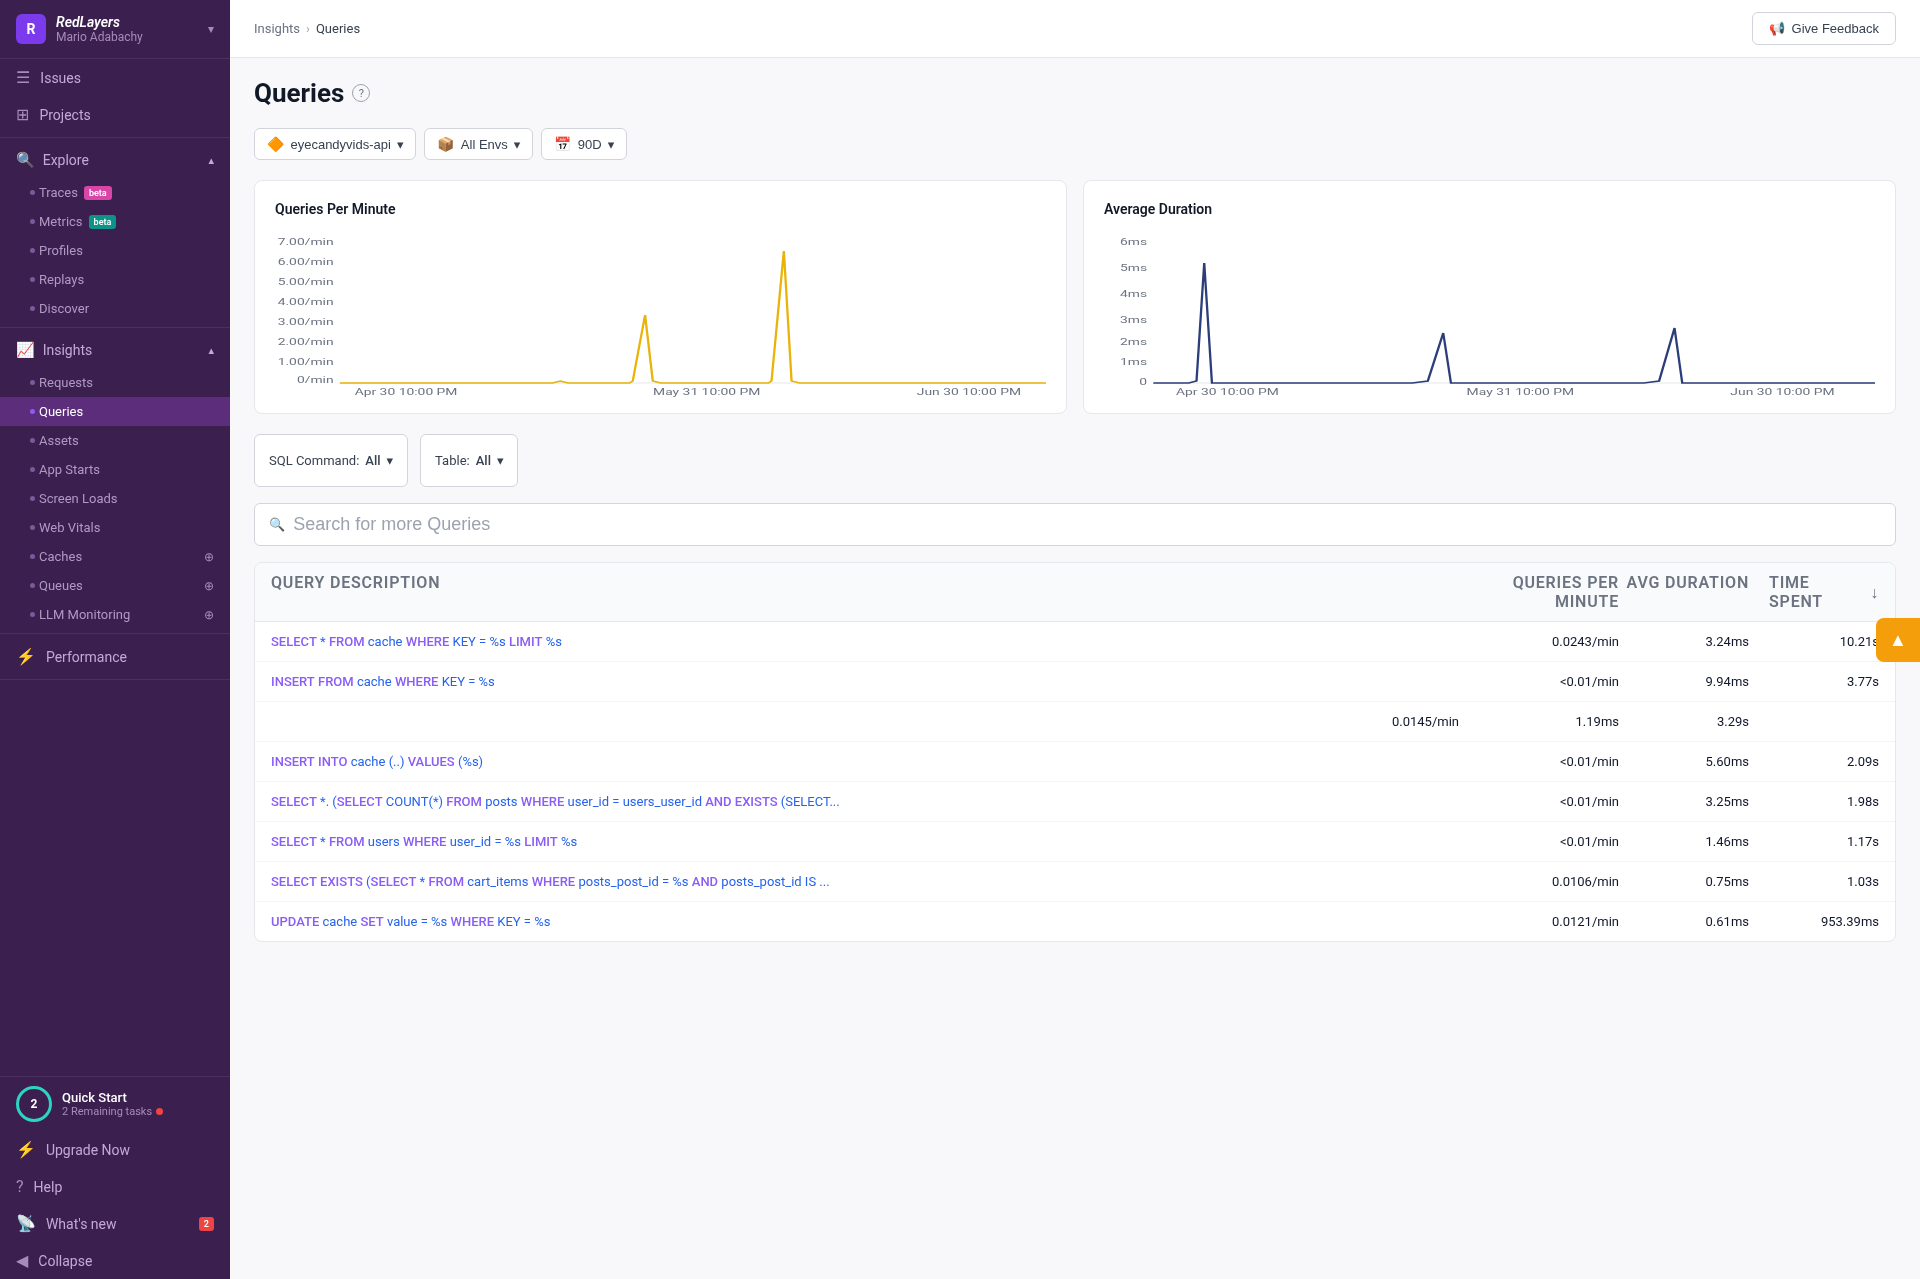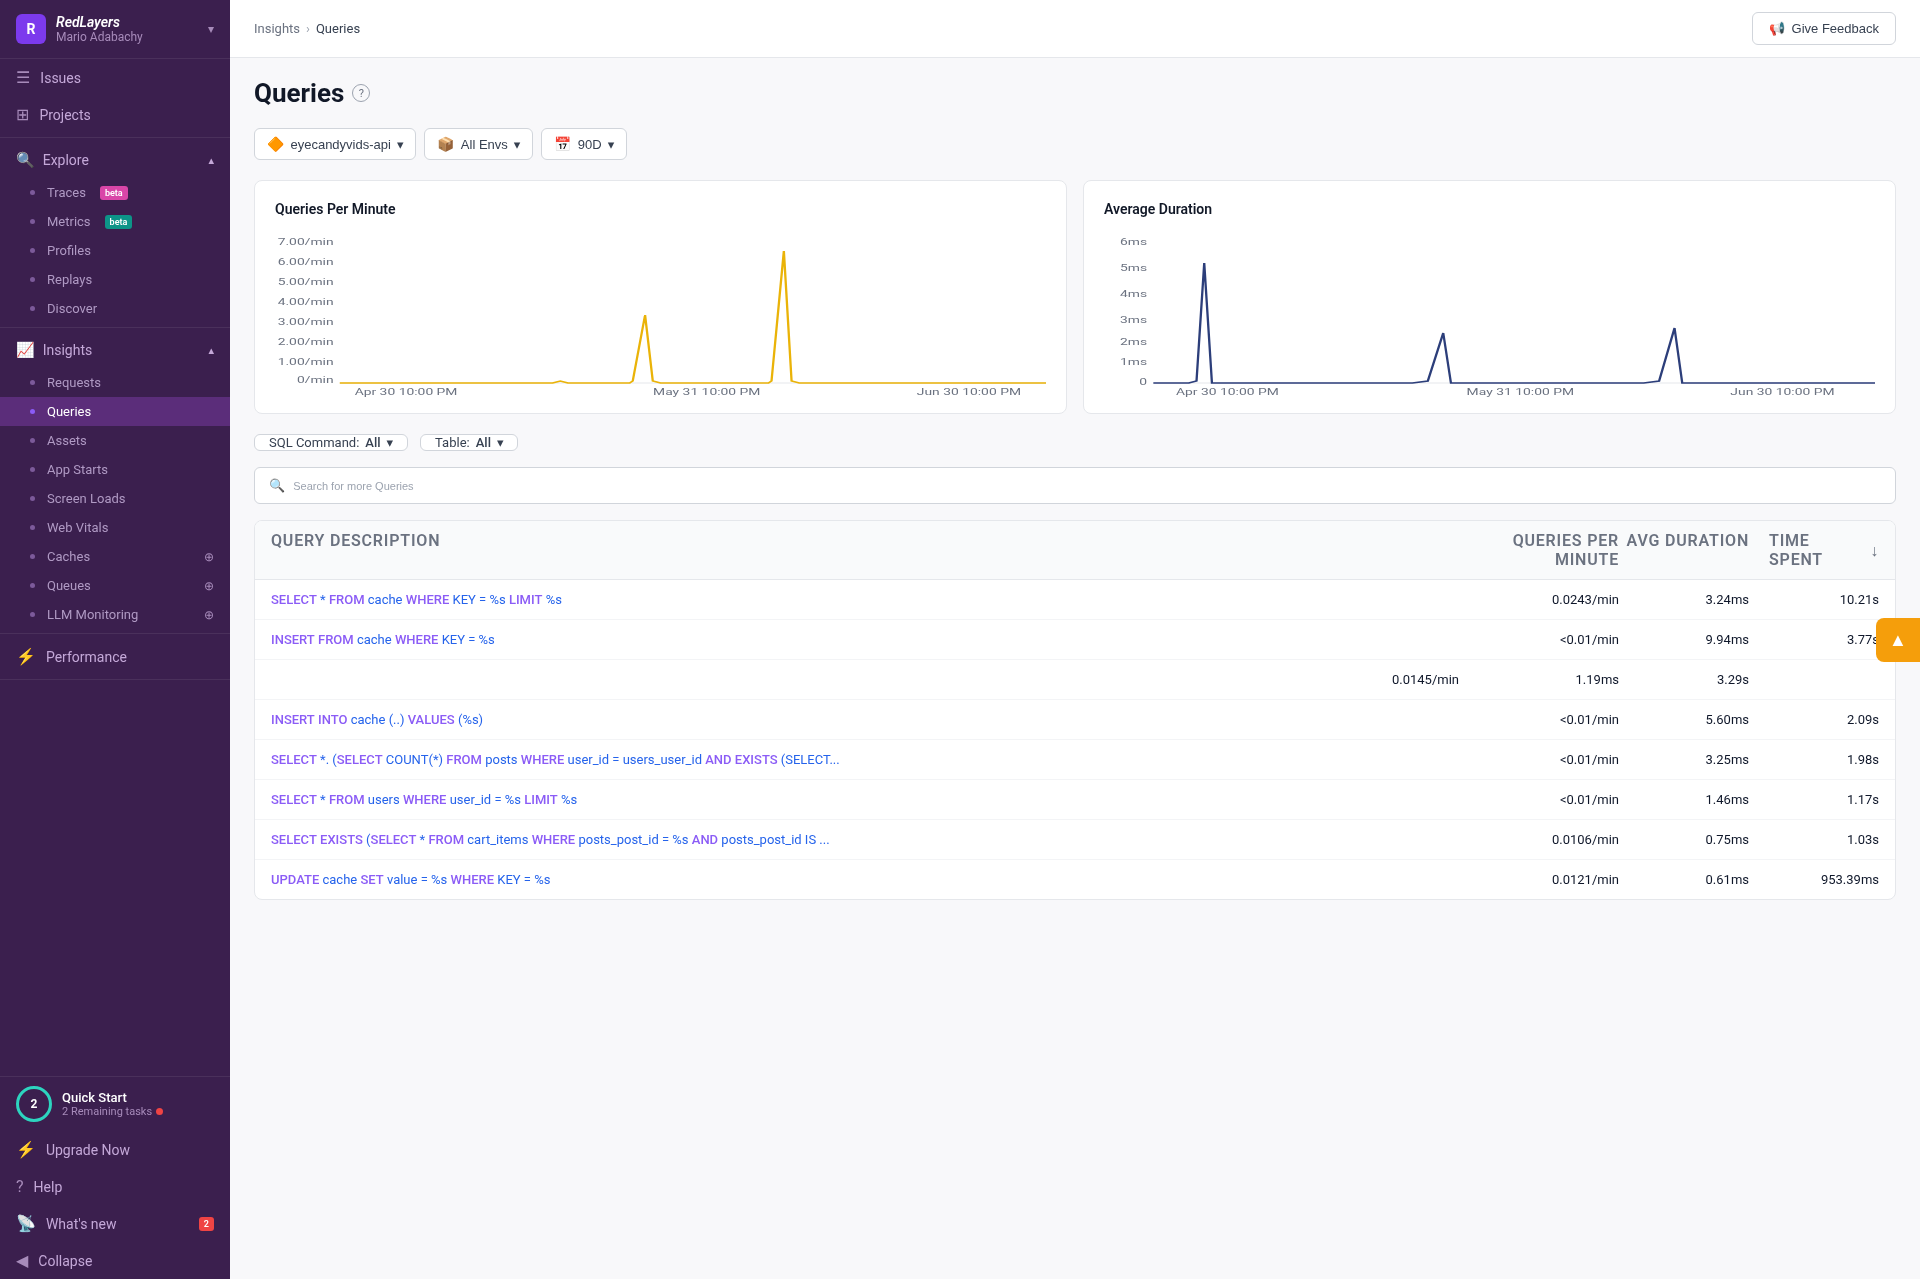--- a/index.html
+++ b/index.html
@@ -44,21 +44,21 @@
     }
     .sidebar-nav-item .icon { font-size: 16px; color: #a78bba; }
     .sidebar-section-header {
       display: flex; align-items: center; justify-content: space-between;
       padding: 9px 16px;
       color: #c4a8d8;
       cursor: pointer;
       font-size: 14px;
     }
     .sidebar-sub-item {
-      display: flex; align-items: center; gap: 8px;
+      display: flex; align-items: center; gap: 0;
       padding: 7px 16px 7px 30px;
       color: #b09ac4;
       cursor: pointer;
       font-size: 13px;
       position: relative;
     }
     .sidebar-sub-item.active { color: white; background: rgba(255,255,255,0.05); }
     .dot { width: 5px; height: 5px; border-radius: 50%; background: #7c5a9a; margin-right: 4px; }
     .dot.active { background: #8b5cf6; }
     .badge {
@@ -186,21 +186,21 @@
     
     svg { overflow: visible; }
 
     
     .filter-dropdowns {
       display: flex; gap: 12px;
       margin-bottom: 16px;
     }
     .filter-dropdown {
       display: flex; align-items: center; gap: 6px;
-      padding: 0 14px;
+      padding: 18px 14px;
       border: 1px solid #d1d5db;
       border-radius: 6px;
       background: white;
       cursor: pointer;
       font-size: 13px;
       color: #374151;
     }
 
     
     .search-row {
@@ -209,21 +209,21 @@
     .search-input-wrap {
       display: flex; align-items: center; gap: 8px;
       padding: 10px 14px;
       border: 1px solid #d1d5db;
       border-radius: 6px;
       background: white;
       font-size: 13px; color: #9ca3af;
     }
     .search-input-wrap input {
       border: none; outline: none;
-      font-size: 11px; color: #374151;
+      font-size: 18px; color: #374151;
       flex: 1; background: transparent;
     }
     .search-input-wrap input::placeholder { color: #9ca3af; }
 
     
     .queries-table {
       background: white;
       border: 1px solid #e5e7eb;
       border-radius: 8px;
       overflow: hidden;

